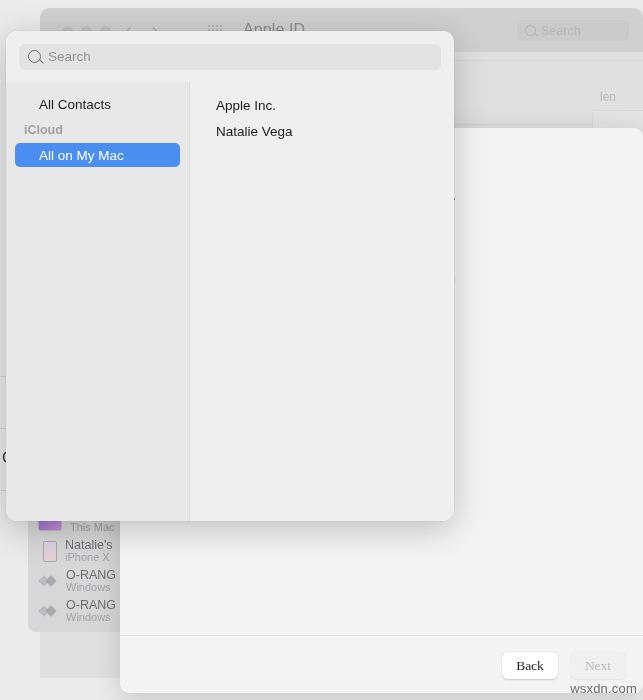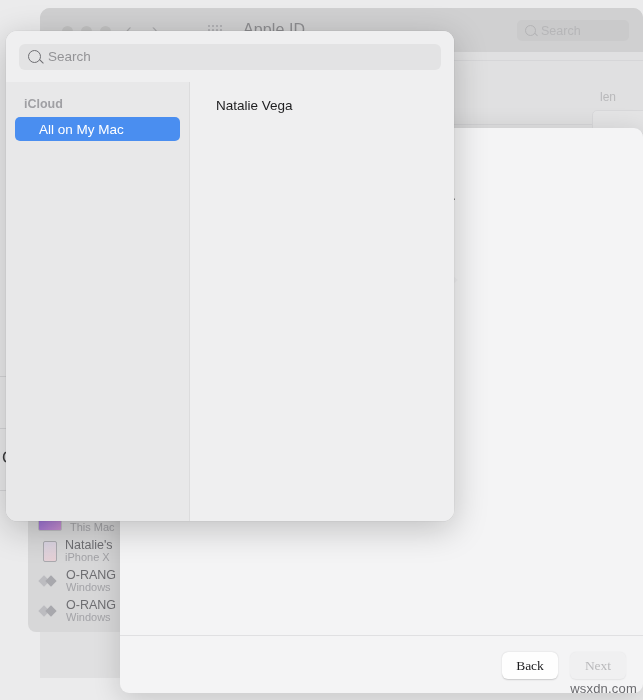--- a/index.html
+++ b/index.html
@@ -572,24 +572,26 @@
 
     <div class="pop-searchbar">
       <div class="searchfield">
         <span class="mag2"></span>
         <input type="text" placeholder="Search" style="">
       </div>
     </div>
 
     <div class="pop-body">
       <div class="pop-sidebar">
+        <div class="side-item">All Contacts</div>
         <div class="side-header">iCloud</div>
         <div class="side-item selected">All on My Mac</div>
       </div>
 
       <div class="pop-list">
+        <div class="list-item">Apple Inc.</div>
         <div class="list-item">Natalie Vega</div>
       </div>
     </div>
   </div>
 
   <div class="watermark">wsxdn.com</div>
 </div>
 
 </body></html>

